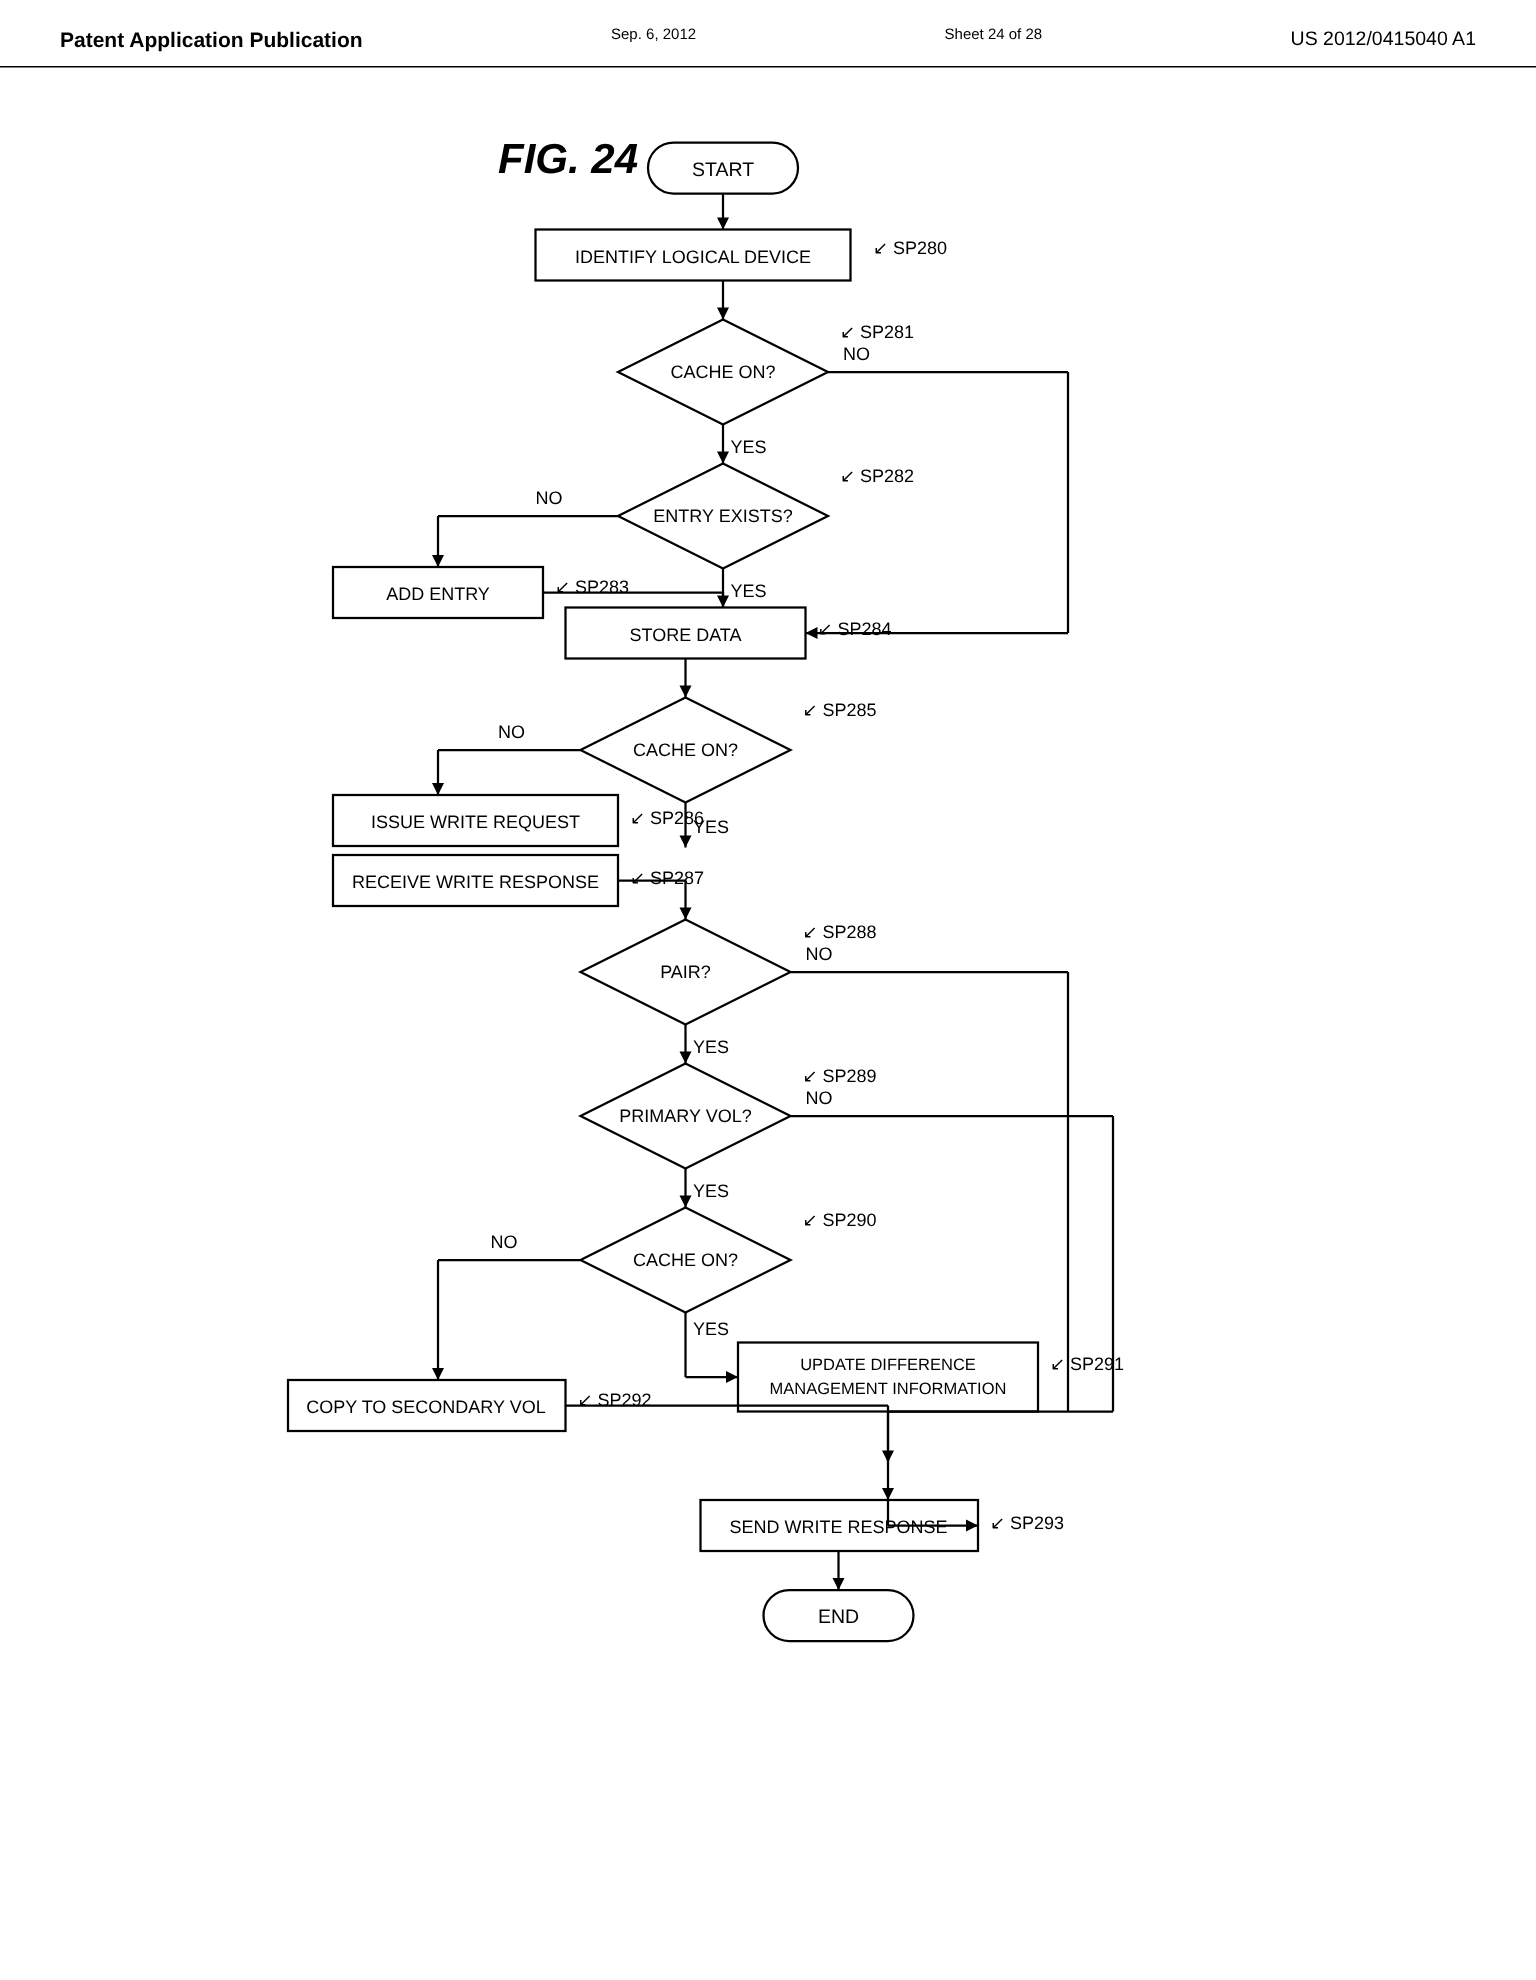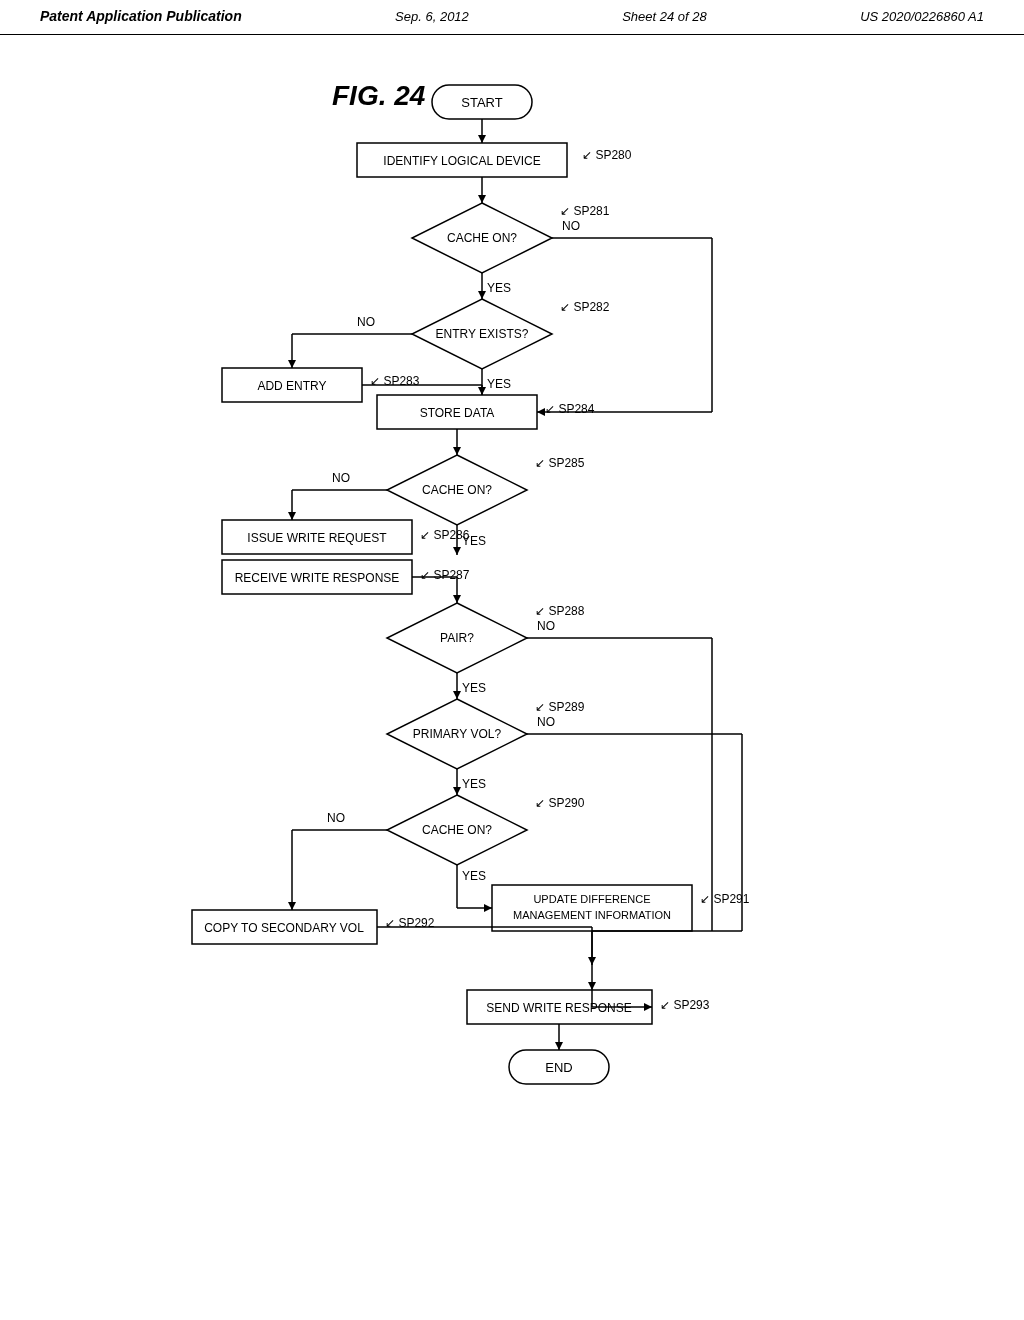--- a/index.html
+++ b/index.html
@@ -8,34 +8,33 @@
       font-family: Arial, sans-serif;
       width: 1024px;
       min-height: 1320px;
       position: relative;
       overflow-x: hidden;
     }
 
     .page-header {
       display: flex;
       justify-content: space-between;
-      align-items: flex-end;
-      padding: 8px 40px 10px 40px;
+      align-items: flex-start;
+      padding: 18px 40px 10px 40px;
       border-bottom: 1px solid #000;
       font-size: 13px;
-      font-style: italic;
     }
 
     .header-left {
       font-weight: bold;
       font-size: 14px;
     }
 
     .header-center {
-      font-size: 13px;
+      font-size: 10px;
     }
 
     .header-right {
       font-size: 13px;
     }
 
     .diagram-area {
       position: relative;
       width: 100%;
       padding: 20px 0;
@@ -46,21 +45,21 @@
       margin: 0 auto;
     }
   </style>
 </head>
 <body>
 
 <div class="page-header">
   <span class="header-left">Patent Application Publication</span>
   <span class="header-center">Sep. 6, 2012</span>
   <span class="header-center">Sheet 24 of 28</span>
-  <span class="header-right">US 2020/0226860 A1</span>
+  <span class="header-right">US 2012/0415040 A1</span>
 </div>
 
 <div class="diagram-area">
   <svg width="900" height="1180" viewBox="0 0 900 1180" xmlns="http://www.w3.org/2000/svg">
 
     <text x="270" y="50" font-family="Arial" font-size="28" font-weight="bold" font-style="italic">FIG. 24</text>
 
     <rect x="370" y="30" width="100" height="34" rx="17" ry="17" fill="white" stroke="black" stroke-width="1.5"></rect>
     <text x="420" y="52" text-anchor="middle" font-family="Arial" font-size="13">START</text>
 

